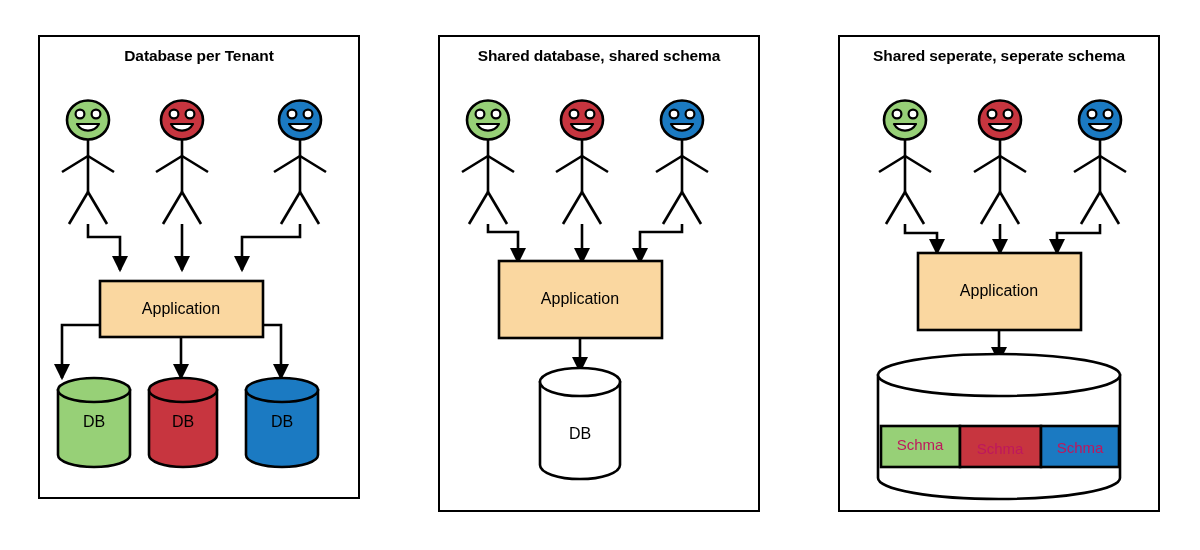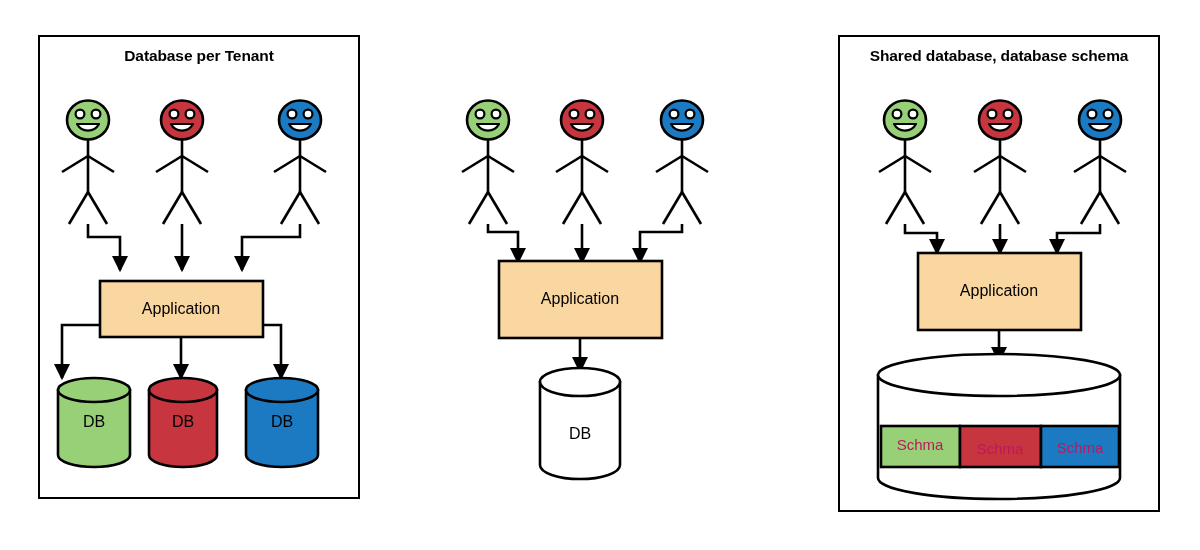--- a/index.html
+++ b/index.html
@@ -32,23 +32,26 @@
 </style>
 </head>
 <body>
 
 <div class="diagram">
 
   <div class="panel" style="left:38px;top:35px;width:322px;height:464px;">
     <div class="panel-title">Database per Tenant</div>
   </div>
 
+  <div class="panel" style="left:438px;top:35px;width:322px;height:477px;">
+    <div class="panel-title">Shared database, shared schema</div>
+  </div>
 
   <div class="panel" style="left:838px;top:35px;width:322px;height:477px;">
-    <div class="panel-title">Shared database, database schema</div>
+    <div class="panel-title">Shared seperate, seperate schema</div>
   </div>
 
   <svg class="svg-layer" viewBox="0 0 1200 550" xmlns="http://www.w3.org/2000/svg">
     <defs>
       <marker id="arw" viewBox="0 0 12 12" refX="9.5" refY="6" markerWidth="7" markerHeight="7" orient="auto-start-reverse">
         <path d="M0,0.6 L11,6 L0,11.4 z" fill="#000"></path>
       </marker>
       <g id="stickbody">
         <line x1="0" y1="18" x2="0" y2="72" stroke="#000" stroke-width="2.6"></line>
         <line x1="0" y1="36" x2="-26" y2="52" stroke="#000" stroke-width="2.6"></line>

